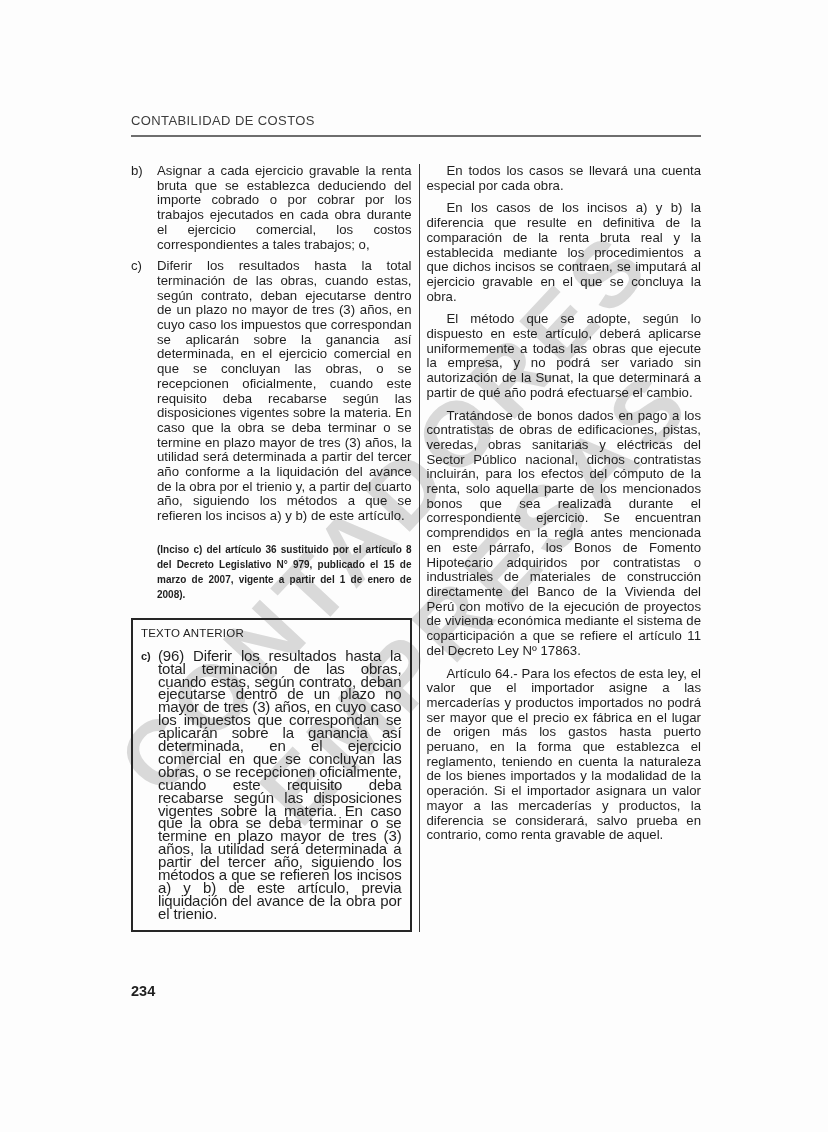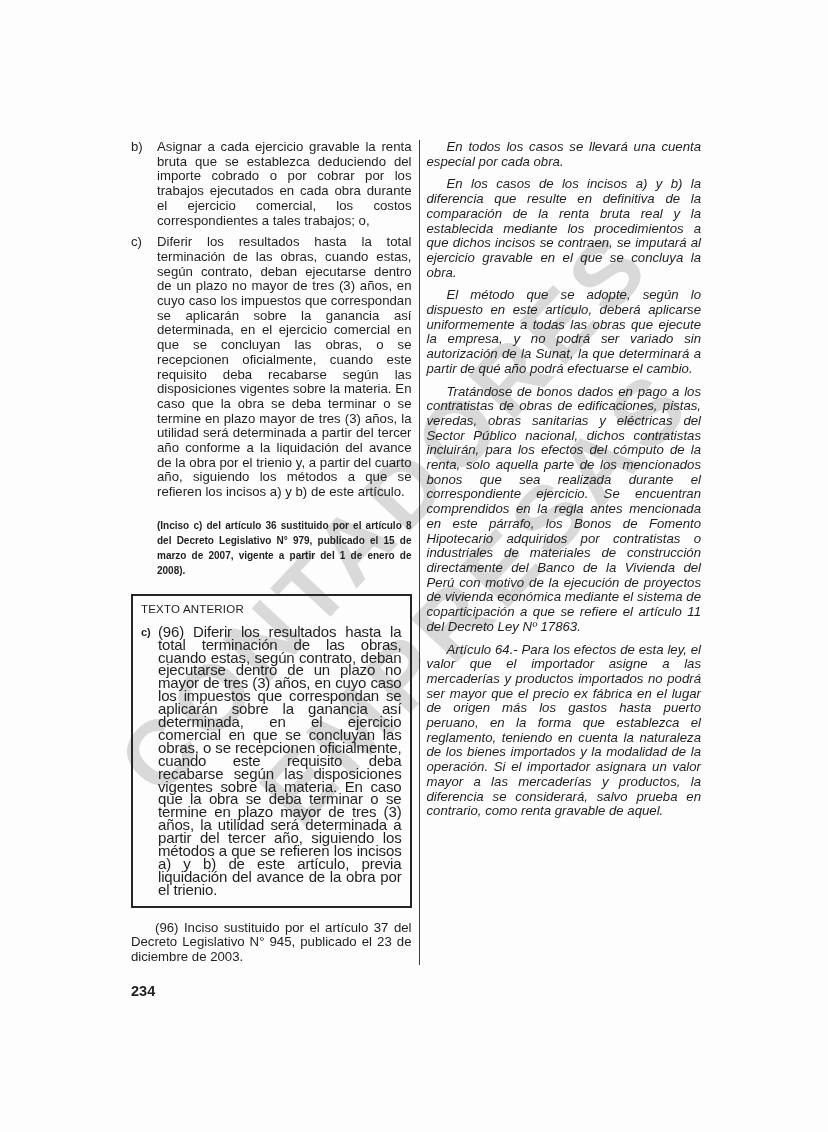--- a/index.html
+++ b/index.html
@@ -114,21 +114,20 @@
 
   .foot {
     margin-top:13px;
     text-indent:24px;
   }
 
   
   .col-right .para {
     text-indent:20px;
     margin-bottom:8px;
-    font-style:italic;
   }
 
   
   .page-number {
     position:absolute;
     left:131px; top:983px;
     width:570px;
     text-align:left;
     font-weight:bold;
     font-size:14.5px;
@@ -138,20 +137,21 @@
 </head>
 <body>
 
 <div class="watermark">
   <div class="wm-line">CONTADORES</div>
   <div class="wm-line">EMPRESAS</div>
 </div>
 
 <div class="page-content">
 
+  <div class="running-head">CONTABILIDAD DE COSTOS</div>
 
   <div class="columns">
 
     <div class="col-left">
 
       <div class="item">
         <span class="item-marker">b)</span>
         <span class="item-text">Asignar a cada ejercicio gravable la renta bruta que se establezca deduciendo del importe cobrado o por cobrar por los trabajos ejecutados en cada obra durante el ejercicio comercial, los costos correspondientes a tales trabajos; o,</span>
       </div>
 
@@ -163,21 +163,20 @@
       <div class="amendment">(Inciso c) del artículo 36 sustituido por el artículo 8 del Decreto Legislativo N° 979, publicado el 15 de marzo de 2007, vigente a partir del 1 de enero de 2008).</div>
 
       <div class="prev-box">
         <div class="prev-title">TEXTO ANTERIOR</div>
         <div class="prev-item">
           <span class="prev-marker">c)</span>
           <span class="prev-text">(96) Diferir los resultados hasta la total terminación de las obras, cuando estas, según contrato, deban ejecutarse dentro de un plazo no mayor de tres (3) años, en cuyo caso los impuestos que correspondan se aplicarán sobre la ganancia así determinada, en el ejercicio comercial en que se concluyan las obras, o se recepcionen oficialmente, cuando este requisito deba recabarse según las disposiciones vigentes sobre la materia. En caso que la obra se deba terminar o se termine en plazo mayor de tres (3) años, la utilidad será determinada a partir del tercer año, siguiendo los métodos a que se refieren los incisos a) y b) de este artículo, previa liquidación del avance de la obra por el trienio.</span>
         </div>
       </div>
 
-      <div class="foot">(96) Inciso sustituido por el artículo 37 del Decreto Legislativo N° 945, publicado el 23 de diciembre de 2003.</div>
     </div>
 
     <div class="col-divider"></div>
 
     <div class="col-right">
       <div class="para">En todos los casos se llevará una cuenta especial por cada obra.</div>
       <div class="para">En los casos de los incisos a) y b) la diferencia que resulte en definitiva de la comparación de la renta bruta real y la establecida mediante los procedimientos a que dichos incisos se contraen, se imputará al ejercicio gravable en el que se concluya la obra.</div>
       <div class="para">El método que se adopte, según lo dispuesto en este artículo, deberá aplicarse uniformemente a todas las obras que ejecute la empresa, y no podrá ser variado sin autorización de la Sunat, la que determinará a partir de qué año podrá efectuarse el cambio.</div>
       <div class="para">Tratándose de bonos dados en pago a los contratistas de obras de edificaciones, pistas, veredas, obras sanitarias y eléctricas del Sector Público nacional, dichos contratistas incluirán, para los efectos del cómputo de la renta, solo aquella parte de los mencionados bonos que sea realizada durante el correspondiente ejercicio. Se encuentran comprendidos en la regla antes mencionada en este párrafo, los Bonos de Fomento Hipotecario adquiridos por contratistas o industriales de materiales de construcción directamente del Banco de la Vivienda del Perú con motivo de la ejecución de proyectos de vivienda económica mediante el sistema de coparticipación a que se refiere el artículo 11 del Decreto Ley Nº 17863.</div>
       <div class="para">Artículo 64.- Para los efectos de esta ley, el valor que el importador asigne a las mercaderías y productos importados no podrá ser mayor que el precio ex fábrica en el lugar de origen más los gastos hasta puerto peruano, en la forma que establezca el reglamento, teniendo en cuenta la naturaleza de los bienes importados y la modalidad de la operación. Si el importador asignara un valor mayor a las mercaderías y productos, la diferencia se considerará, salvo prueba en contrario, como renta gravable de aquel.</div>

